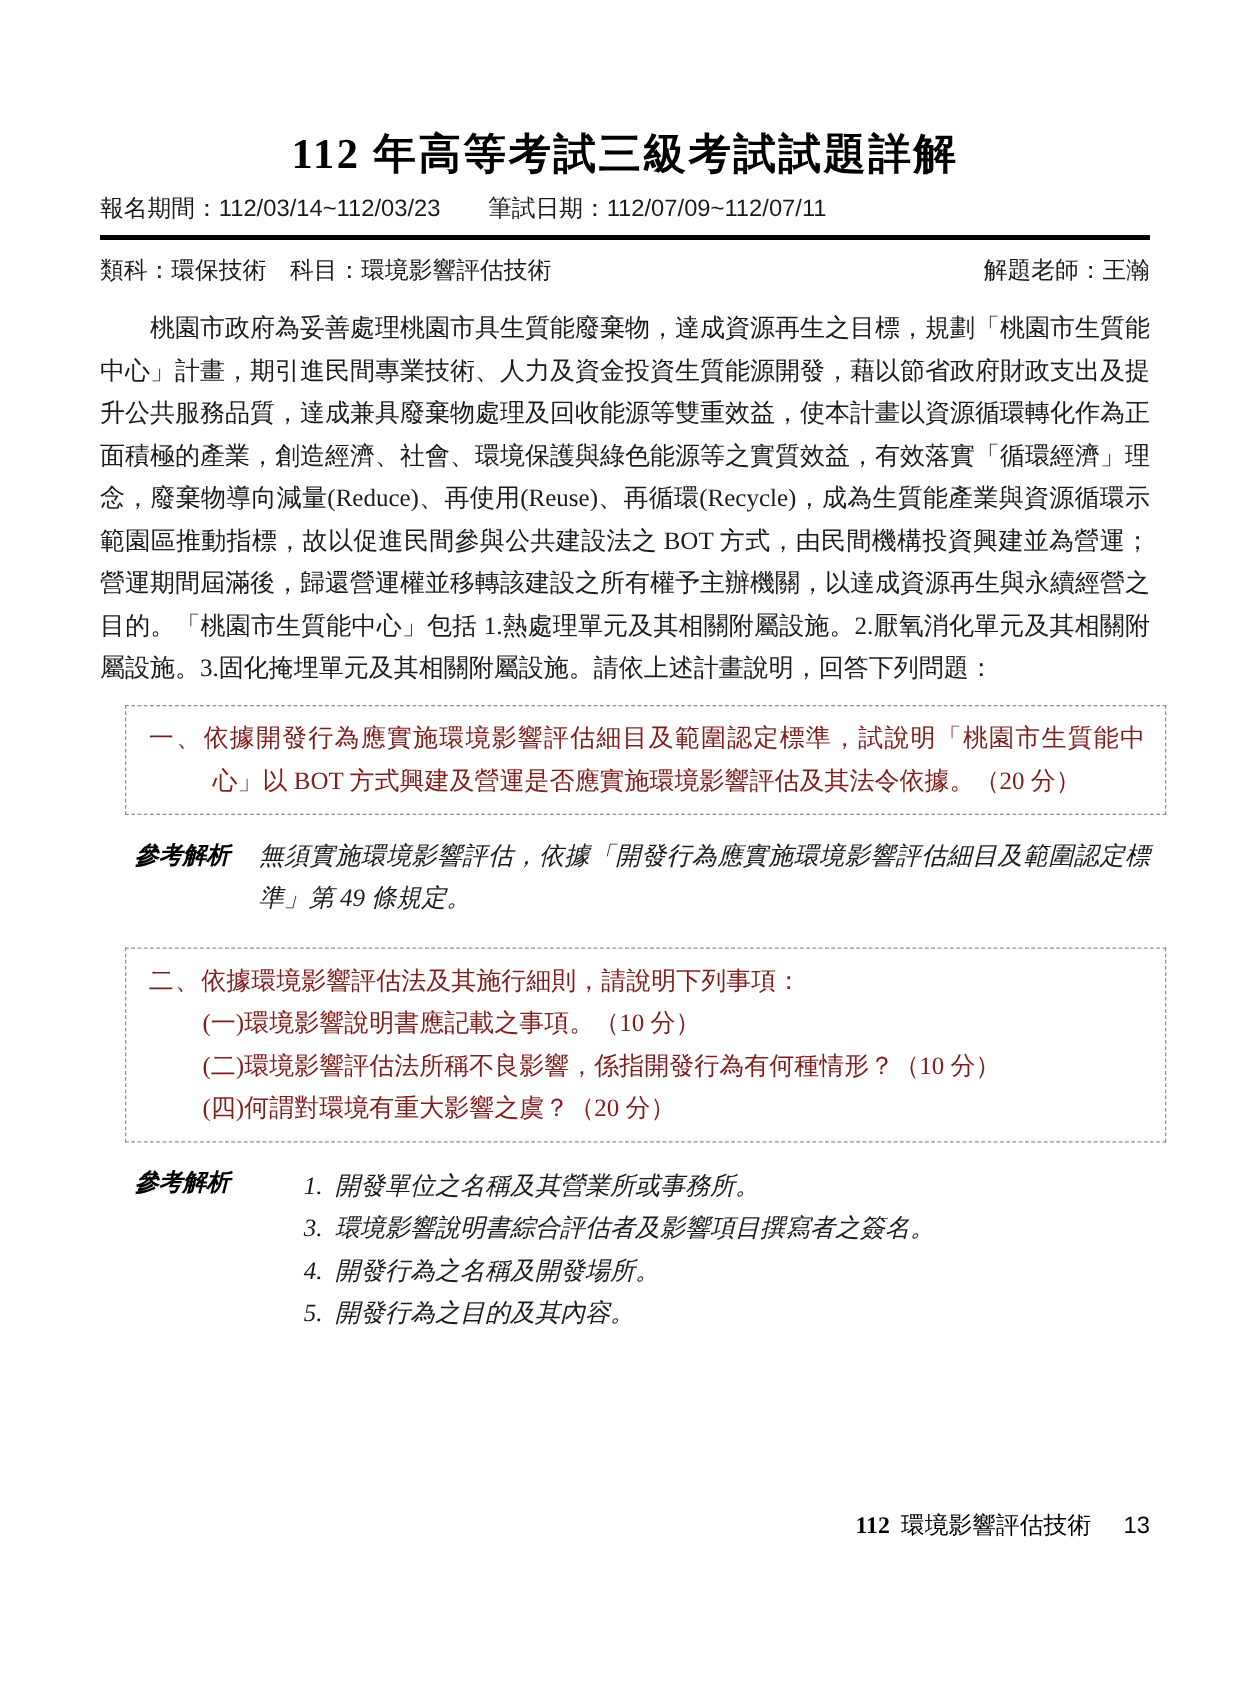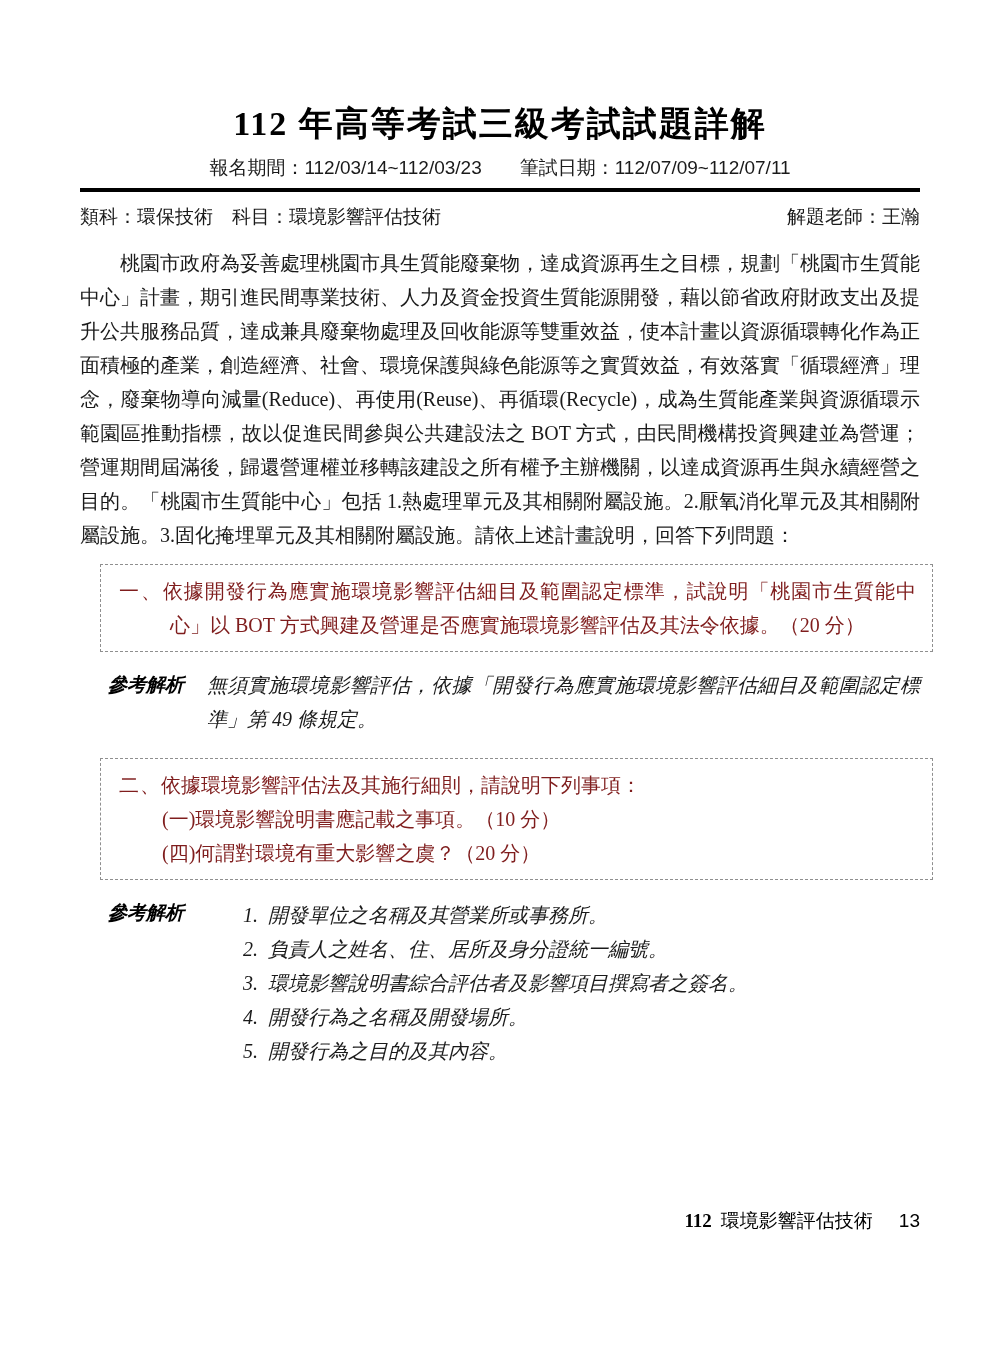--- a/index.html
+++ b/index.html
@@ -23,21 +23,21 @@
     margin: 0 0 10px 0;
     text-align: center;
     font-size: 34px;
     font-weight: bold;
     letter-spacing: 2px;
     line-height: 44px;
     color: #000;
   }
   .dateline {
     display: flex;
-    justify-content: center;
+    justify-content: flex-start;
     gap: 38px;
     font-family: "Liberation Sans", "DejaVu Sans", sans-serif;
     font-size: 19px;
     line-height: 24px;
     margin-bottom: 8px;
     color: #1a1a1a;
   }
   .rule {
     height: 4px;
     background: #000;
@@ -158,29 +158,29 @@
   <div class="analysis analysis-1">
     <span class="alabel">參考解析</span>
     <div class="acontent">
       <p>無須實施環境影響評估，依據「開發行為應實施環境影響評估細目及範圍認定標準」第 49 條規定。</p>
     </div>
   </div>
 
   <section class="qbox">
     <p class="qline"><span class="qnum">二、</span><span>依據環境影響評估法及其施行細則，請說明下列事項：</span></p>
     <p class="subitem">(一)環境影響說明書應記載之事項。（10 分）</p>
+    <p class="subitem">(二)環境影響評估法所稱不良影響，係指開發行為有何種情形？（10 分）</p>
     <p class="subitem">(四)何謂對環境有重大影響之虞？（20 分）</p>
   </section>
 
   <div class="analysis analysis-2">
     <span class="alabel">參考解析</span>
     <div class="acontent">
       <div class="alist">
         <p class="aitem"><span class="anum">1.</span><span>開發單位之名稱及其營業所或事務所。</span></p>
-        <p class="aitem"><span class="anum">2.</span><span>負責人之姓名、住、居所及身分證統一編號。</span></p>
         <p class="aitem"><span class="anum">3.</span><span>環境影響說明書綜合評估者及影響項目撰寫者之簽名。</span></p>
         <p class="aitem"><span class="anum">4.</span><span>開發行為之名稱及開發場所。</span></p>
         <p class="aitem"><span class="anum">5.</span><span>開發行為之目的及其內容。</span></p>
       </div>
     </div>
   </div>
 
   <footer class="doc-footer">
     <span class="fyear">112</span><span class="fsubject">環境影響評估技術</span><span class="fpage">13</span>
   </footer>

